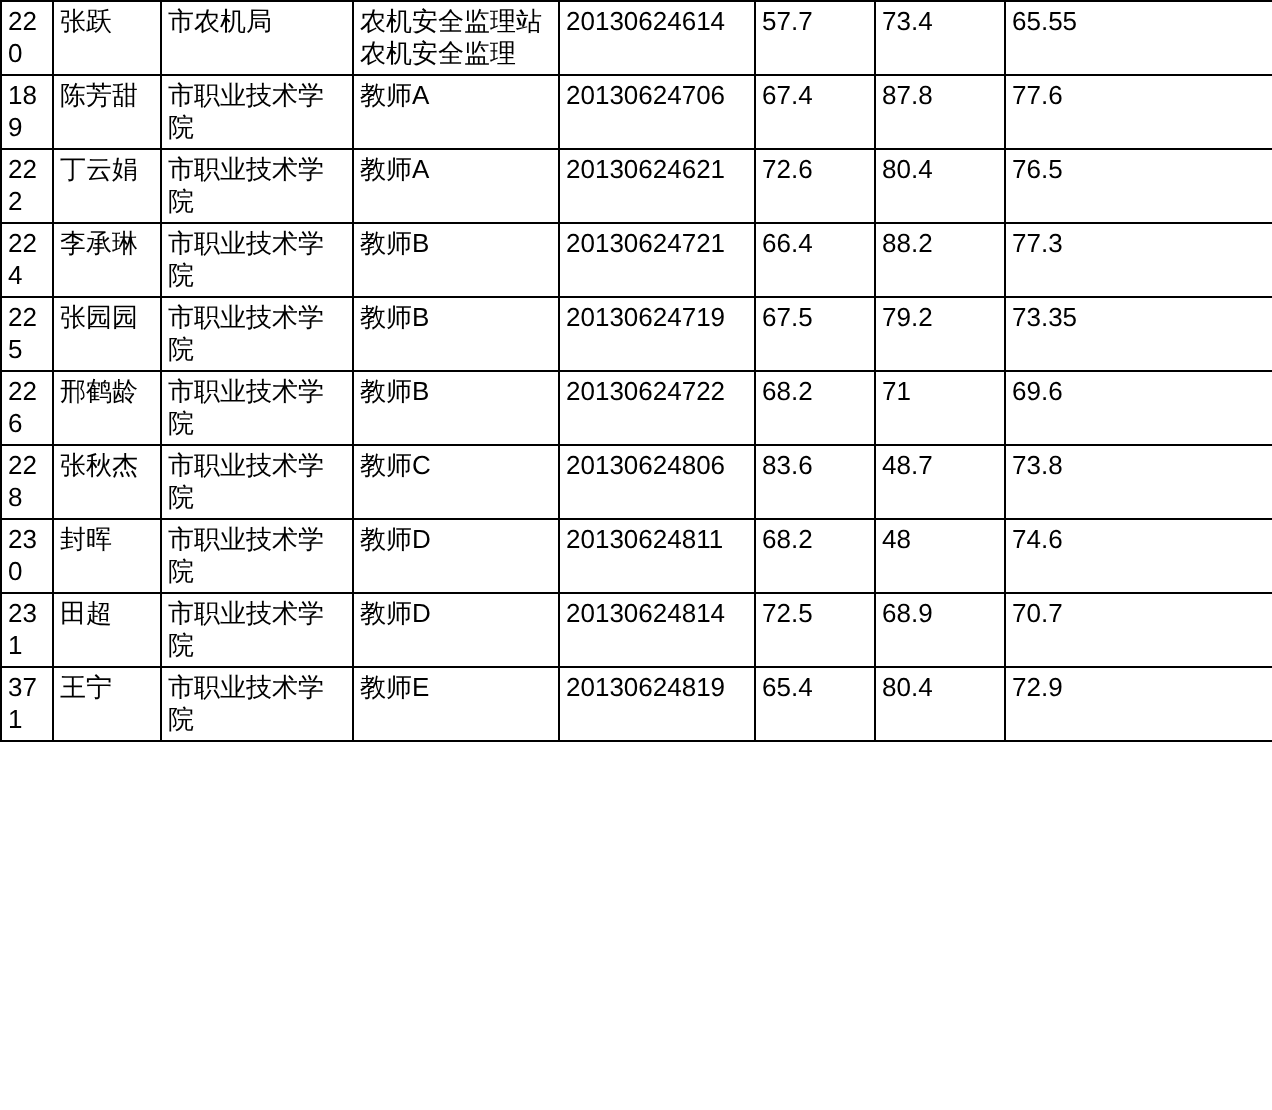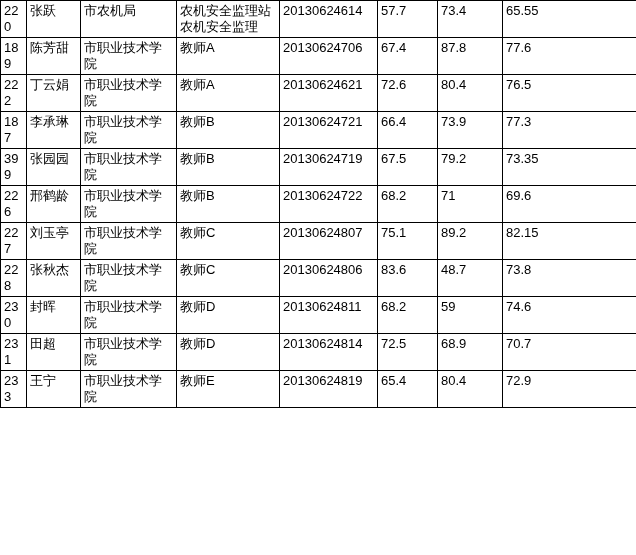--- a/index.html
+++ b/index.html
@@ -82,91 +82,81 @@
         <td class="num">222</td>
         <td>丁云娟</td>
         <td>市职业技术学院</td>
         <td>教师A</td>
         <td class="num">20130624621</td>
         <td class="num">72.6</td>
         <td class="num">80.4</td>
         <td class="num">76.5</td>
       </tr>
       <tr>
-        <td class="num">187</td>
+        <td class="num">224</td>
         <td>李承琳</td>
         <td>市职业技术学院</td>
         <td>教师B</td>
         <td class="num">20130624721</td>
         <td class="num">66.4</td>
-        <td class="num">73.9</td>
+        <td class="num">88.2</td>
         <td class="num">77.3</td>
       </tr>
       <tr>
-        <td class="num">399</td>
+        <td class="num">225</td>
         <td>张园园</td>
         <td>市职业技术学院</td>
         <td>教师B</td>
         <td class="num">20130624719</td>
         <td class="num">67.5</td>
         <td class="num">79.2</td>
         <td class="num">73.35</td>
       </tr>
       <tr>
         <td class="num">226</td>
         <td>邢鹤龄</td>
         <td>市职业技术学院</td>
         <td>教师B</td>
         <td class="num">20130624722</td>
         <td class="num">68.2</td>
         <td class="num">71</td>
         <td class="num">69.6</td>
       </tr>
       <tr>
-        <td class="num">227</td>
-        <td>刘玉亭</td>
-        <td>市职业技术学院</td>
-        <td>教师C</td>
-        <td class="num">20130624807</td>
-        <td class="num">75.1</td>
-        <td class="num">89.2</td>
-        <td class="num">82.15</td>
-      </tr>
-      <tr>
         <td class="num">228</td>
         <td>张秋杰</td>
         <td>市职业技术学院</td>
         <td>教师C</td>
         <td class="num">20130624806</td>
         <td class="num">83.6</td>
         <td class="num">48.7</td>
         <td class="num">73.8</td>
       </tr>
       <tr>
         <td class="num">230</td>
         <td>封晖</td>
         <td>市职业技术学院</td>
         <td>教师D</td>
         <td class="num">20130624811</td>
         <td class="num">68.2</td>
-        <td class="num">59</td>
+        <td class="num">48</td>
         <td class="num">74.6</td>
       </tr>
       <tr>
         <td class="num">231</td>
         <td>田超</td>
         <td>市职业技术学院</td>
         <td>教师D</td>
         <td class="num">20130624814</td>
         <td class="num">72.5</td>
         <td class="num">68.9</td>
         <td class="num">70.7</td>
       </tr>
       <tr>
-        <td class="num">233</td>
+        <td class="num">371</td>
         <td>王宁</td>
         <td>市职业技术学院</td>
         <td>教师E</td>
         <td class="num">20130624819</td>
         <td class="num">65.4</td>
         <td class="num">80.4</td>
         <td class="num">72.9</td>
       </tr>
     </tbody>
 </table>

